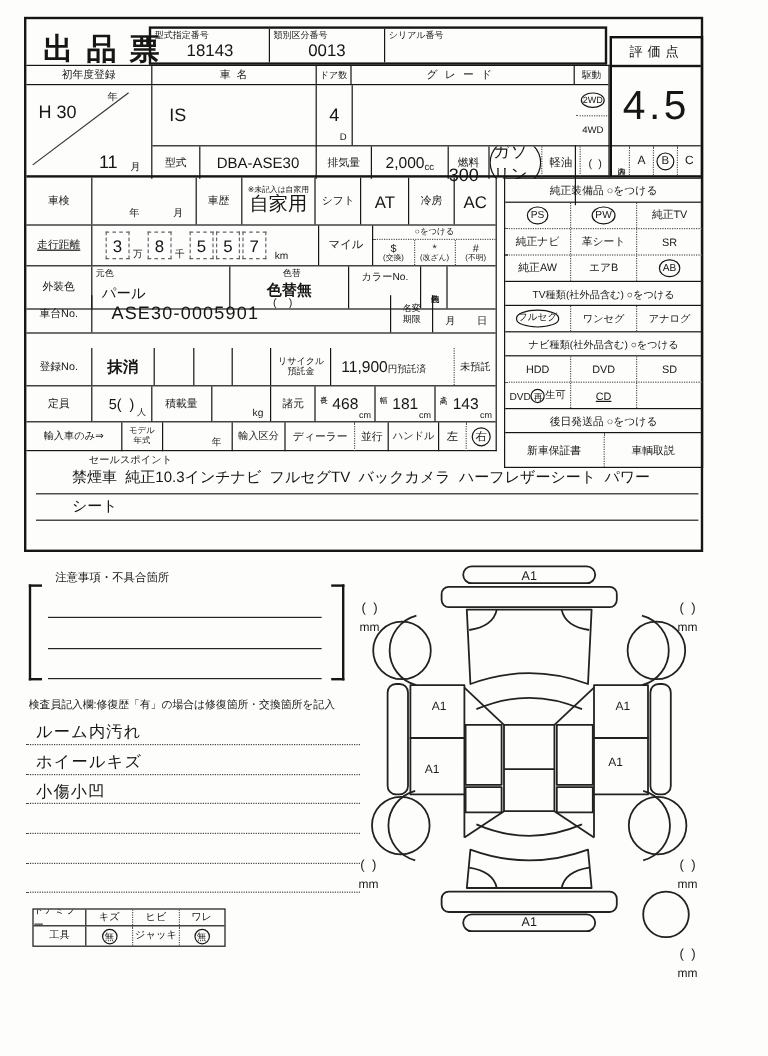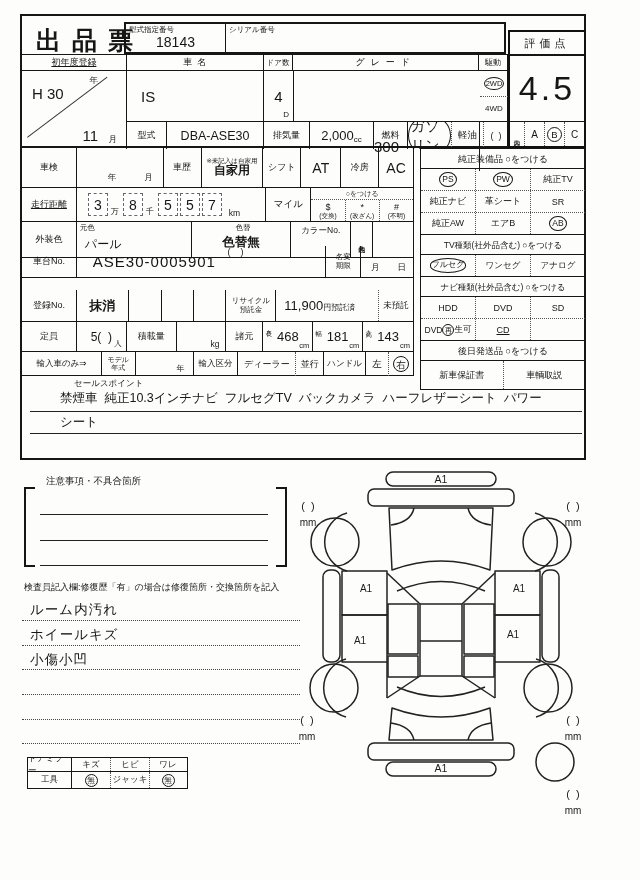--- a/index.html
+++ b/index.html
@@ -40,20 +40,24 @@
 
 <div class="ab" style="left:20px; top:14px; width:566px; height:446px; border:2px solid #161616;">
 
   <div class="ab" style="left:14px; top:8px; font-size:25px; font-weight:bold; letter-spacing:11px;">出品票</div>
 
   <div class="ab flex" style="left:102px; top:6px; width:382px; height:32px; border:2px solid #161616;">
     <div class="c" style="width:100px;">
       <span class="corner-lab">型式指定番号</span>
       <span style="font-size:14px; margin-top:7px;">18143</span>
     </div>
+    <div class="c" style="width:97px;">
+      <span class="corner-lab">類別区分番号</span>
+      <span style="font-size:14px; margin-top:7px;">0013</span>
+    </div>
     <div class="c nr" style="width:185px;">
       <span class="corner-lab">シリアル番号</span>
       <span style="font-size:14px; margin-top:7px;"></span>
     </div>
   </div>
 
   <div class="ab" style="left:486px; top:14px; width:78px; height:118px; border:2.5px solid #111; display:flex; flex-direction:column;">
     <div style="height:24px; border-bottom:2px solid #161616; display:flex; align-items:center; justify-content:center; font-size:11px; letter-spacing:4px;">評価点</div>
     <div style="flex:1; display:flex; align-items:center; justify-content:center; font-size:34px; letter-spacing:3px;">4.5</div>
     <div class="flex" style="height:25px; border-top:1.5px solid #161616; font-size:10px;">
@@ -68,21 +72,21 @@
         </div>
       <div class="c nr" style="flex:1;">
           <span>C</span>
         </div>
     </div>
   </div>
 
   <div class="ab" style="left:0; top:38px; width:486px; height:94px; border-top:1.5px solid #161616; border-right:1.5px solid #161616; border-bottom:2px solid #161616;">
 
     <div class="trow" style="top:0; height:16px;">
-      <div class="c lab" style="width:105px;text-decoration:underline;">
+      <div class="c lab" style="width:105px;">
           <span>初年度登録</span>
         </div>
       <div class="c lab pre" style="width:137px;"><span class="pre">車  名</span></div>
       <div class="c" style="width:30px; font-size:7.5px;">
           <span>ドア数</span>
         </div>
       <div class="c lab" style="width:186px; letter-spacing:6px;">
           <span>グレード</span>
         </div>
       <div class="c nr" style="width:28px; font-size:8px;">
@@ -161,21 +165,21 @@
       <div class="c" style="width:87px; align-items:flex-end; justify-content:flex-end; padding:0 10px 3px 0; gap:28px; font-size:8.5px;">
         <span>年</span>
         <span>月</span>
       </div>
       <div class="c lab" style="width:38px;">
           <span>車歴</span>
         </div>
       <div class="c" style="width:62px;">
         <div class="stack">
           <span style="font-size:6.5px;">※未記入は自家用</span>
-          <span style="font-size:12px; font-weight:700;text-align:center;">自家用</span>
+          <span style="font-size:16px; font-weight:400;text-align:center;">自家用</span>
         </div>
       </div>
       <div class="c lab" style="width:38px;">
           <span>シフト</span>
         </div>
       <div class="c" style="width:40px; font-size:14px;">
           <span>AT</span>
         </div>
       <div class="c lab" style="width:38px;align-items:center;">
           <span>冷房</span>

